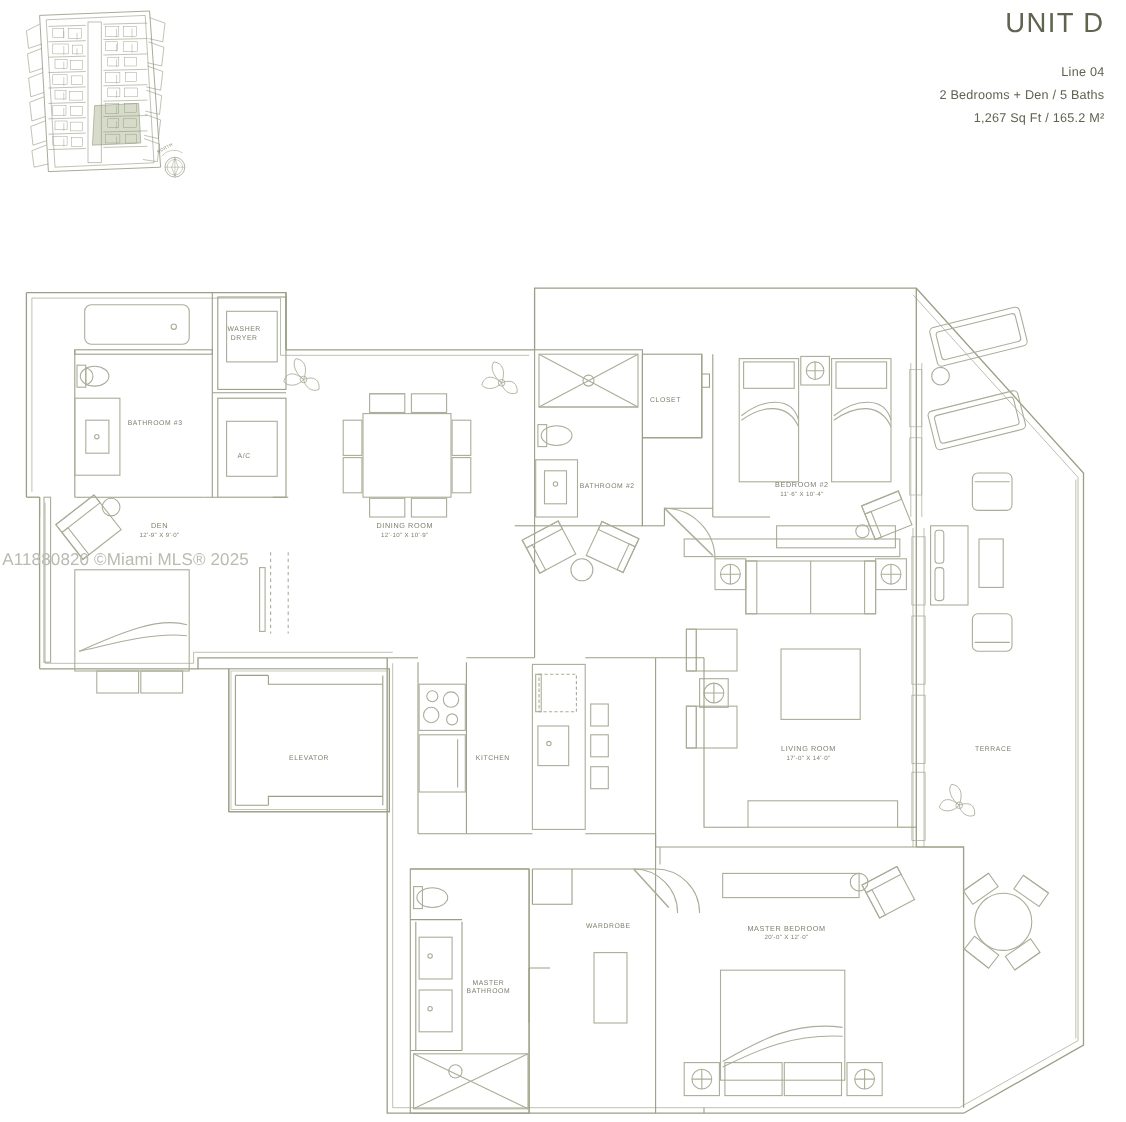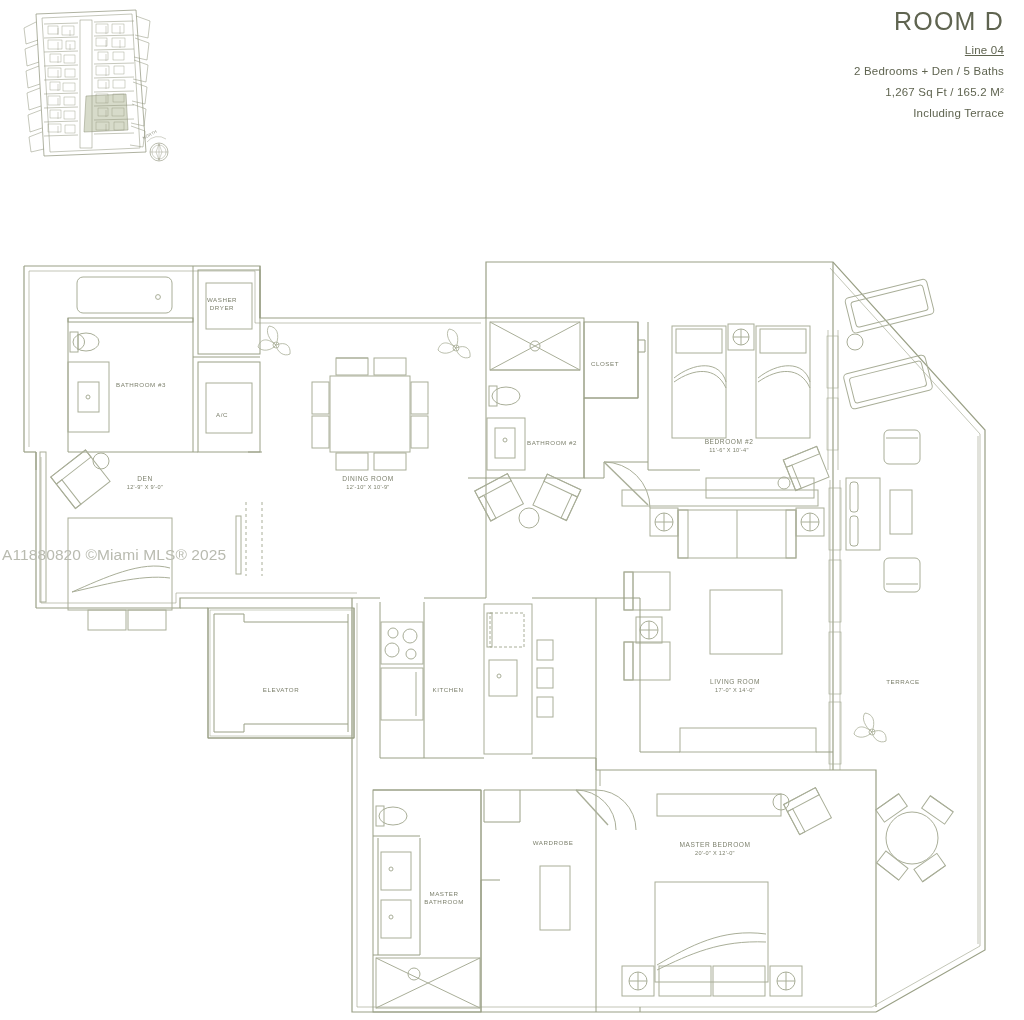--- a/index.html
+++ b/index.html
@@ -30,21 +30,21 @@
     color: #5f6450;
     font-weight: 400;
     line-height: 30px;
   }
   .hdr-line {
     font-size: 11.5px;
     color: #5f6450;
     line-height: 21px;
     letter-spacing: 0.2px;
   }
-  #hdr-line-1 { margin-top: 4px; text-decoration: underline; }
+  #hdr-line-1 { margin-top: 20px; }
 
   
   #keyplan {
     position: absolute;
     left: 14px;
     top: 4px;
     width: 160px;
     height: 165px;
   }
   #compass-label {
@@ -71,21 +71,20 @@
   
   #watermark {
     position: absolute;
     left: 2px;
     top: 501px;
     font-size: 15.5px;
     letter-spacing: 0.1px;
     color: #b9bbb0;
     white-space: nowrap;
     font-family: "Liberation Sans", sans-serif;
-    margin-top: 45px;
   }
 
   
   .room-label {
     position: absolute;
     text-align: center;
     color: #7b7f6b;
     font-size: 6.2px;
     letter-spacing: 0.55px;
     line-height: 8.4px;
@@ -172,25 +171,24 @@
       <circle cx="145" cy="148" r="7" stroke-width="0.4"></circle>
       <path d="M145,139 L145,157 M136,148 L154,148" stroke-width="0.4"></path>
       <path d="M145,140 L148,148 L145,156 L142,148 Z" stroke-width="0.4"></path>
       <path d="M133,138 A14,14 0 0 1 152,135" stroke-width="0.4"></path>
     </g>
   </svg>
   <div id="compass-label">NORTH</div>
 </div>
 
 <div id="header-block">
-  <div id="unit-title">ROOM D</div>
+  <div id="unit-title">UNIT D</div>
   <div class="hdr-line" id="hdr-line-1">Line 04</div>
   <div class="hdr-line">2 Bedrooms + Den / 5 Baths</div>
   <div class="hdr-line">1,267 Sq Ft / 165.2 M²</div>
-  <div class="hdr-line">Including Terrace</div>
 </div>
 
 <div id="plan">
 <svg width="1024" height="1020" viewBox="0 0 1024 1020">
   <g fill="none" stroke="#9aa086" stroke-width="1" stroke-linejoin="miter">
 
     <g stroke-width="1.2">
 
       <path d="M24,266 L260,266 L260,318 L486,318"></path>
       <path d="M24,266 L24,452"></path>

